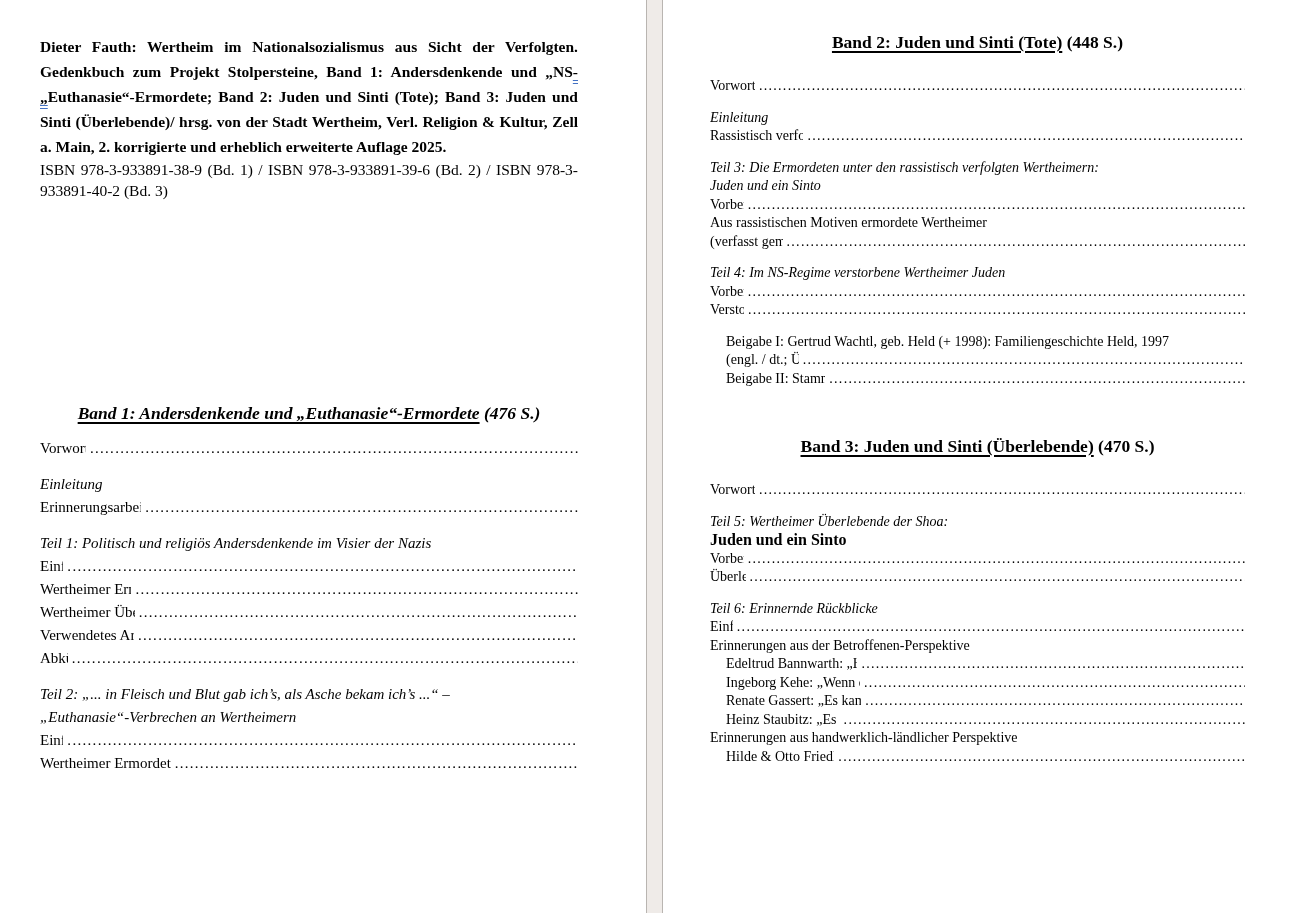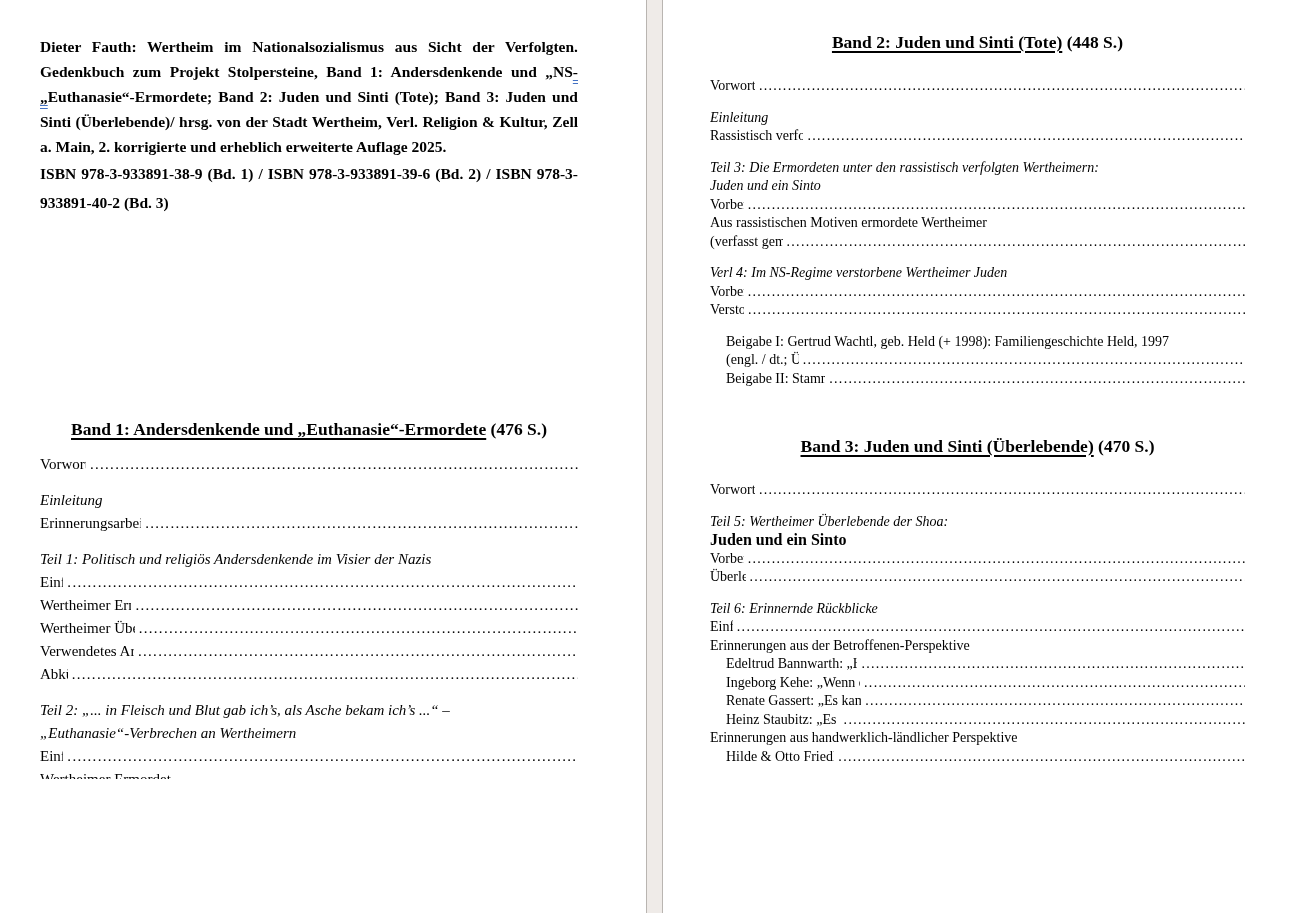--- a/index.html
+++ b/index.html
@@ -29,35 +29,35 @@
     text-align:justify;text-justify:inter-word;
   }
   .gram-mark{
     text-decoration-line:underline;
     text-decoration-style:double;
     text-decoration-color:var(--grammar-mark);
     text-decoration-skip-ink:none;
     text-underline-offset:3px;
   }
   .isbn-para{
-    font-weight:bold;font-size:15.5px;line-height:29px;
+    font-weight:normal;font-size:15.5px;line-height:21px;
     text-align:justify;text-justify:inter-word;
   }
 
   
   .band-heading{
     text-align:center;font-weight:bold;font-size:17.5px;line-height:24px;
     white-space:nowrap;
   }
   .bh-main{
     text-decoration:underline;
     text-decoration-thickness:2px;
     text-underline-offset:3px;
   }
-  #band1 .band-heading{margin-top:200px;margin-bottom:12px;}
+  #band1 .band-heading{margin-top:200px;margin-bottom:12px;font-style:italic;}
   #band2 .band-heading{margin-top:0;margin-bottom:23px;}
   #band3 .band-heading{margin-top:46px;margin-bottom:23px;}
 
   .toc-line{display:flex;align-items:baseline;}
   .page-left  .toc-line{line-height:23px;font-size:15px;}
   .page-right .toc-line{line-height:18.5px;font-size:14px;}
   .toc-text{white-space:nowrap;overflow:hidden;flex:0 1 auto;min-width:0;}
   .toc-line.indent-1 .toc-text{padding-left:16px;text-align:center;}
   .toc-text.italic{font-style:italic;}
   .toc-text.bold{font-weight:bold;font-size:16px;}
@@ -172,21 +172,21 @@
         </div>
         <div class="toc-line">
           <span class="toc-text plain">Aus rassistischen Motiven ermordete Wertheimer</span>
         </div>
         <div class="toc-line">
           <span class="toc-text plain">(verfasst gemeinsam mit Klaus Schwitt)</span>
           <span class="leader"></span>
         </div>
         <div class="toc-spacer"></div>
         <div class="toc-line">
-          <span class="toc-text italic">Verl 4: Im NS-Regime verstorbene Wertheimer Juden</span>
+          <span class="toc-text italic">Teil 4: Im NS-Regime verstorbene Wertheimer Juden</span>
         </div>
         <div class="toc-line">
           <span class="toc-text plain">Vorbemerkungen</span>
           <span class="leader"></span>
         </div>
         <div class="toc-line">
           <span class="toc-text plain">Verstorbenenliste</span>
           <span class="leader"></span>
         </div>
         <div class="toc-spacer"></div>

